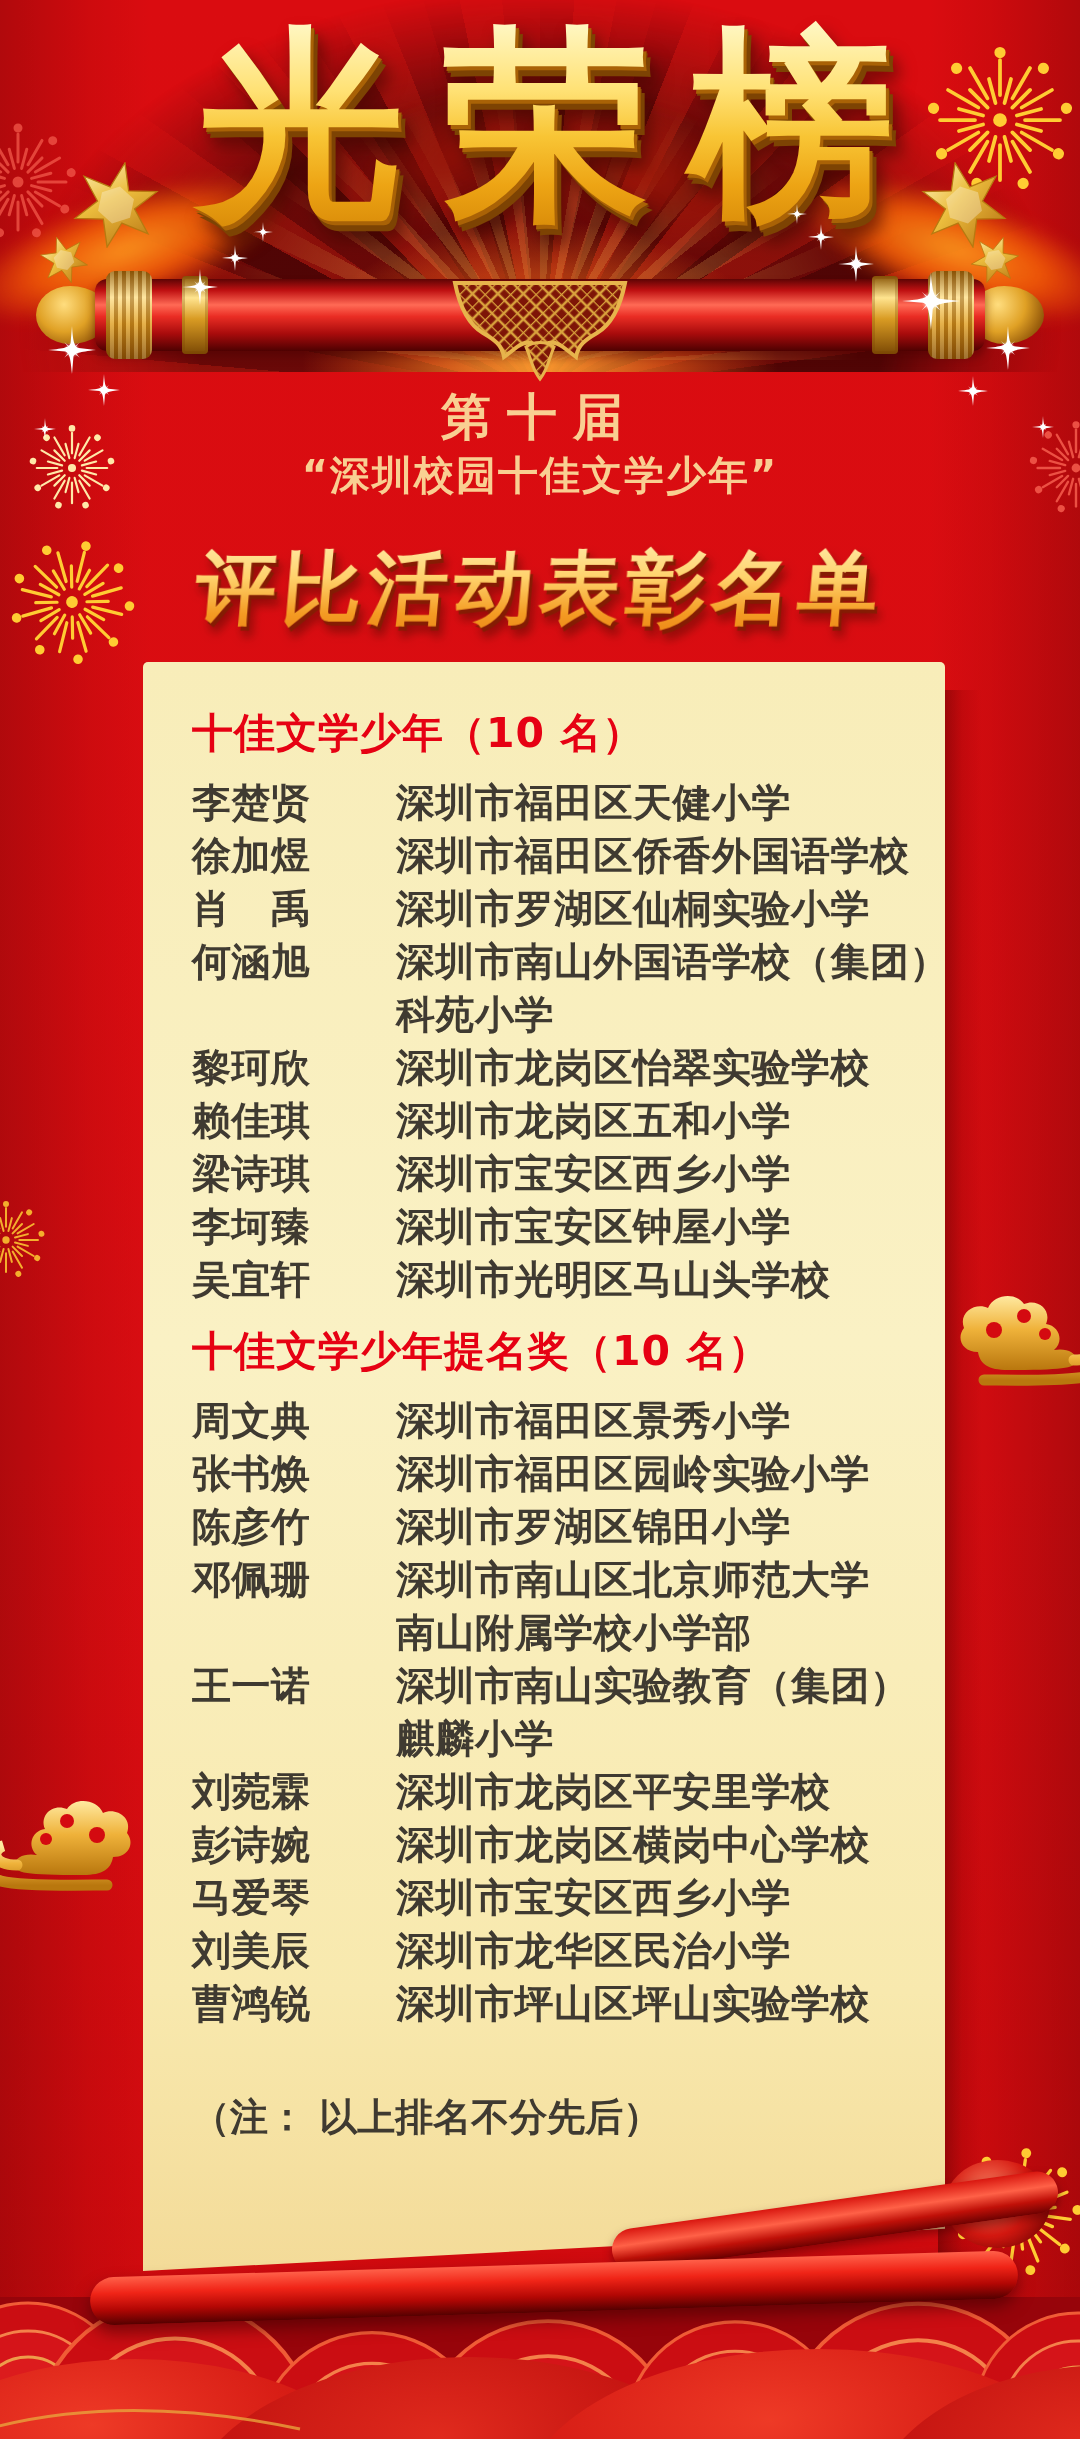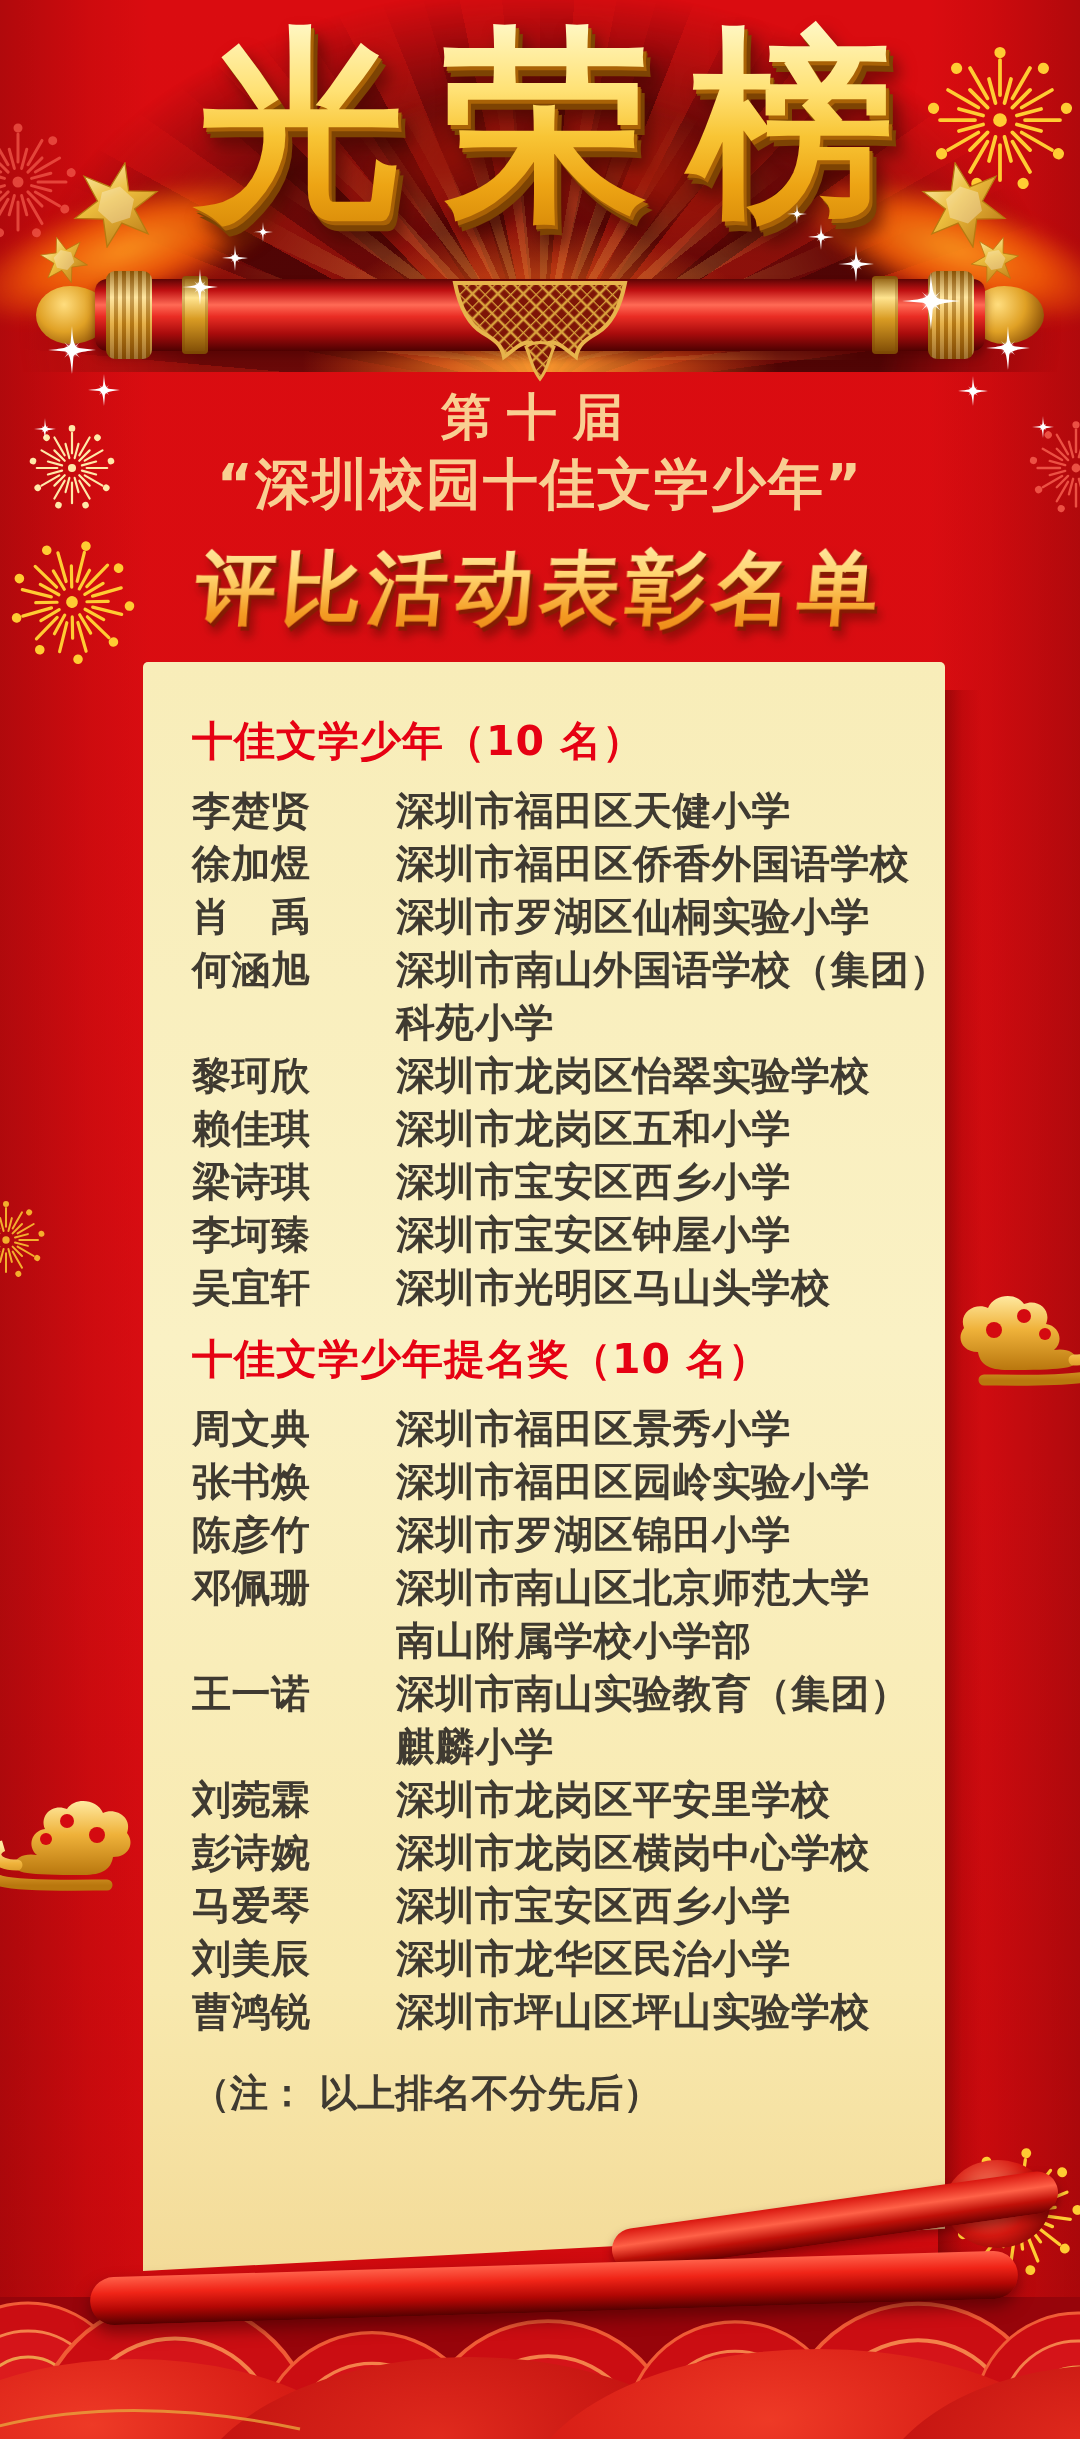--- a/index.html
+++ b/index.html
@@ -74,44 +74,44 @@
   
   .deco{position:absolute;pointer-events:none;}
   .fw{color:#FFCC33;}
   .fw.red{color:#F2584A;}
   .fw.pale{color:#FFE9A8;}
 
   
   .sub1{position:absolute;left:0;right:0;top:384px;z-index:8;text-align:center;
     font-size:50px;font-weight:800;letter-spacing:16px;color:#F9CF92;}
   .sub2{position:absolute;left:0;right:0;top:448px;z-index:8;text-align:center;
-    font-size:55px;font-weight:800;letter-spacing:2px;color:#F9CF92;}
+    font-size:40px;font-weight:800;letter-spacing:2px;color:#F9CF92;}
   .sub3{position:absolute;left:0;right:0;top:536px;z-index:8;text-align:center;
     font-size:80px;font-weight:900;letter-spacing:6px;transform:skewX(-5deg);
     background:linear-gradient(180deg,#FFE9A4 6%,#FFD26C 38%,#F49B23 72%,#E87F10 100%);
     -webkit-background-clip:text;background-clip:text;color:transparent;
     filter:drop-shadow(3px 4px 0 rgba(130,30,2,.9)) drop-shadow(4px 7px 5px rgba(80,10,0,.5));}
 
   
   .panel-shadow{position:absolute;left:938px;top:690px;width:44px;height:1570px;z-index:9;
     background:linear-gradient(90deg,rgba(80,0,0,.55),rgba(130,0,0,.22) 55%,transparent);}
   .panel{position:absolute;left:143px;top:662px;width:802px;height:1622px;z-index:10;
     background:linear-gradient(180deg,#F8EDB9 0%,#FAF1C4 42%,#F8E9AE 82%,#F3DA97 100%);
     border-radius:5px;
     clip-path:polygon(0 0,100% 0,100% 96.6%,0 99.2%);
     box-shadow:-6px 0 12px rgba(120,0,0,.28);}
   .panel-inner{padding:44px 22px 0 49px;color:#3F3A31;}
   .section-header{font-size:41px;font-weight:800;color:#E60113;height:46px;line-height:46px;letter-spacing:1px;}
-  .sec1 .section-header{margin-top:12px;}
+  .sec1 .section-header{margin-top:4px;}
   .sec2 .section-header{margin-top:22px;}
   .rows{margin-top:20px;}
   .row{display:flex;height:53px;align-items:center;font-size:39px;font-weight:700;letter-spacing:.5px;}
   .row .name{width:204px;flex:0 0 204px;}
   .row .school{flex:1;white-space:nowrap;}
-  .note-line{margin-top:30px;font-size:38px;font-weight:700;color:#3F3A31;}
+  .note-line{margin-top:62px;font-size:38px;font-weight:700;color:#3F3A31;}
 
   
   .cloud{position:absolute;z-index:11;}
   .cloud.right{left:948px;top:1290px;}
   .cloud.left{left:-12px;top:1795px;transform:scaleX(-1);}
 
   
   .waves{position:absolute;left:0;top:2179px;z-index:12;}
   .curl-upper{position:absolute;left:610px;top:2200px;width:450px;height:42px;z-index:14;
     transform:rotate(-8deg);border-radius:22px;

